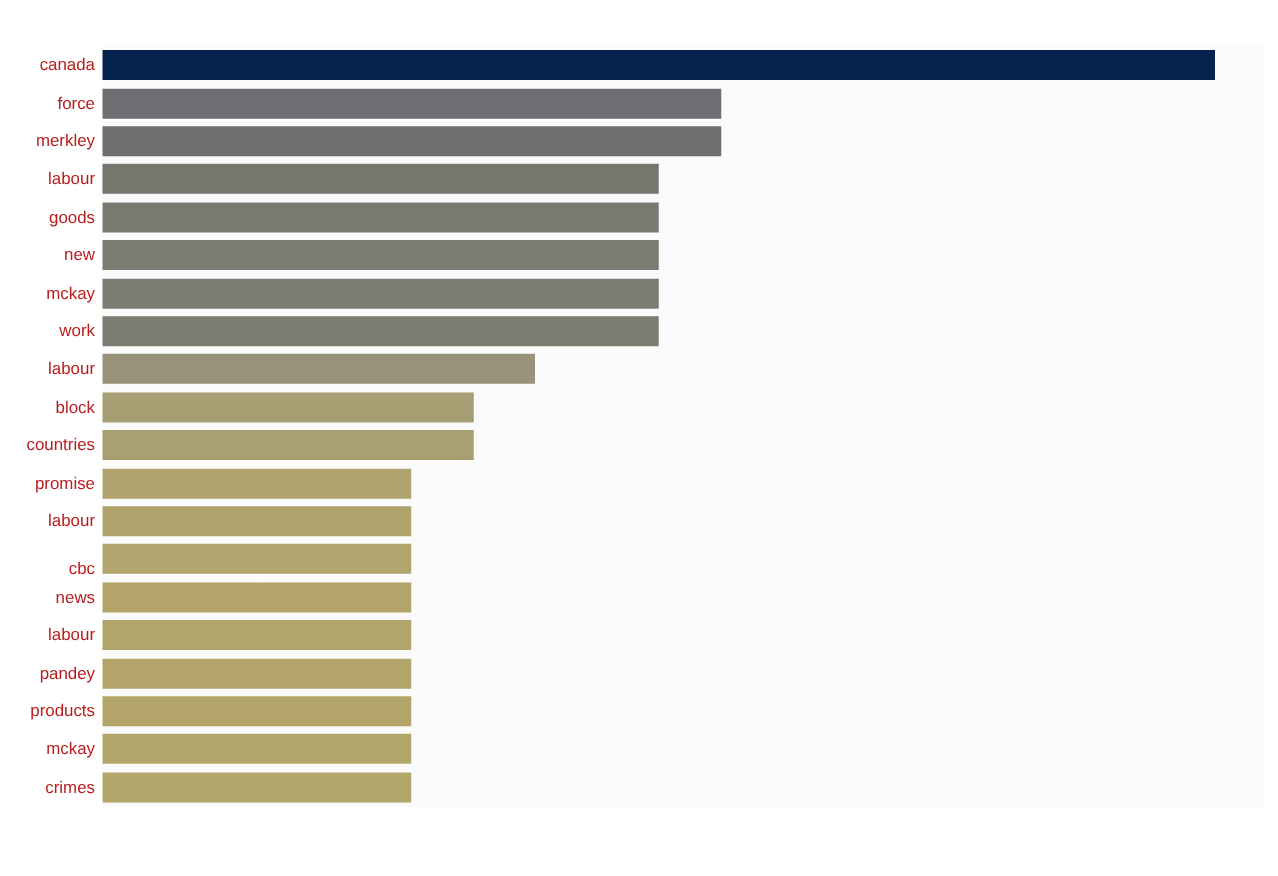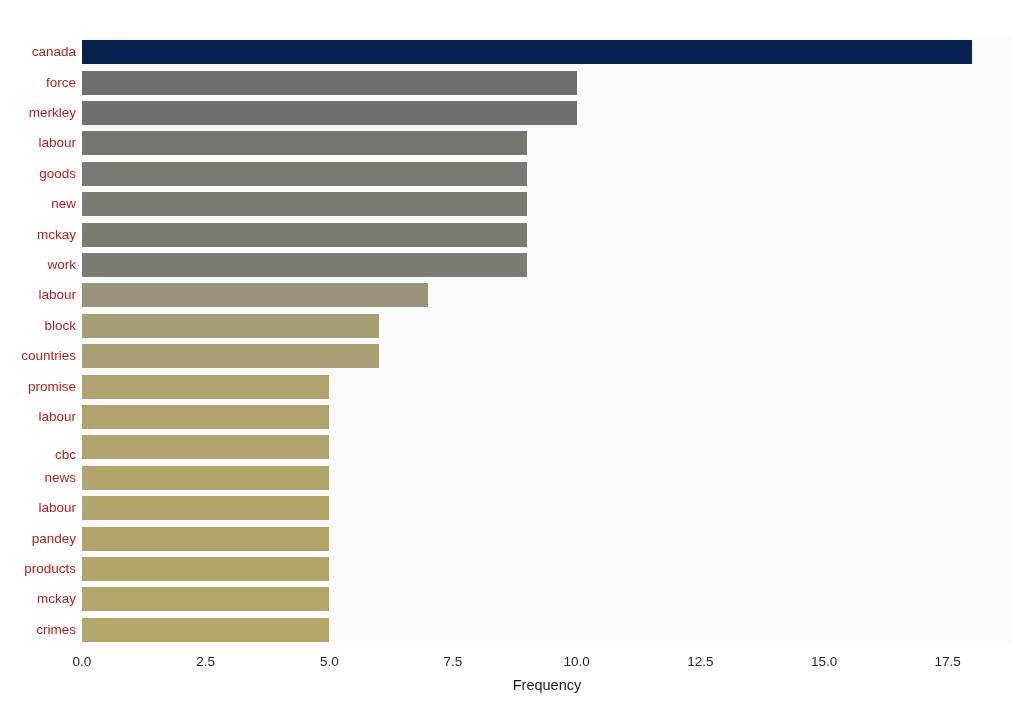--- a/index.html
+++ b/index.html
@@ -241,27 +241,14 @@
       <div class="ylabel" style="top: 372px;">labour</div>
       <div class="ylabel" style="top: 410px;">cbc</div>
       <div class="ylabel" style="top: 432.8px;">news</div>
       <div class="ylabel" style="top: 463.2px;">labour</div>
       <div class="ylabel" style="top: 493.6px;">pandey</div>
       <div class="ylabel" style="top: 524px;">products</div>
       <div class="ylabel" style="top: 554.4px;">mckay</div>
       <div class="ylabel" style="top: 584.8px;">crimes</div>
     </div>
 
-  <div id="xaxis-layer">
-    <div id="xticks-holder">
-        <div class="xtick" style="left: 82px;">0.0</div>
-        <div class="xtick" style="left: 205.67px;">2.5</div>
-        <div class="xtick" style="left: 329.34px;">5.0</div>
-        <div class="xtick" style="left: 453.011px;">7.5</div>
-        <div class="xtick" style="left: 576.681px;">10.0</div>
-        <div class="xtick" style="left: 700.351px;">12.5</div>
-        <div class="xtick" style="left: 824.021px;">15.0</div>
-        <div class="xtick" style="left: 947.691px;">17.5</div>
-      </div>
-    <div id="xaxis-title">Frequency</div>
-  </div>
 
 </div>
 
 </body></html>

